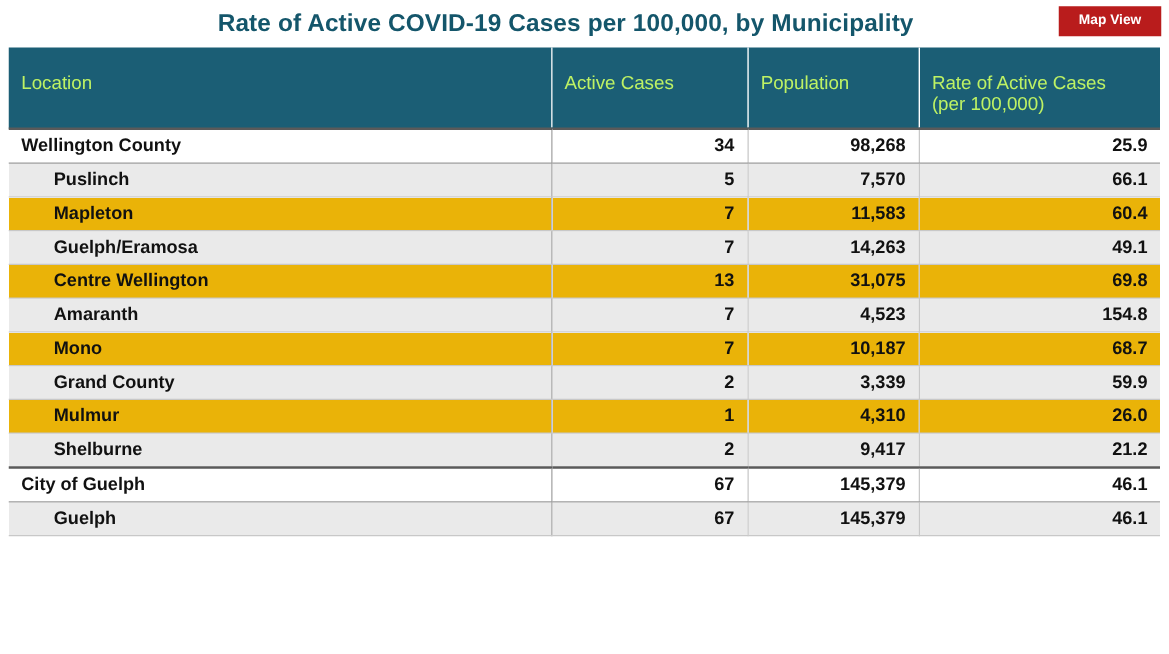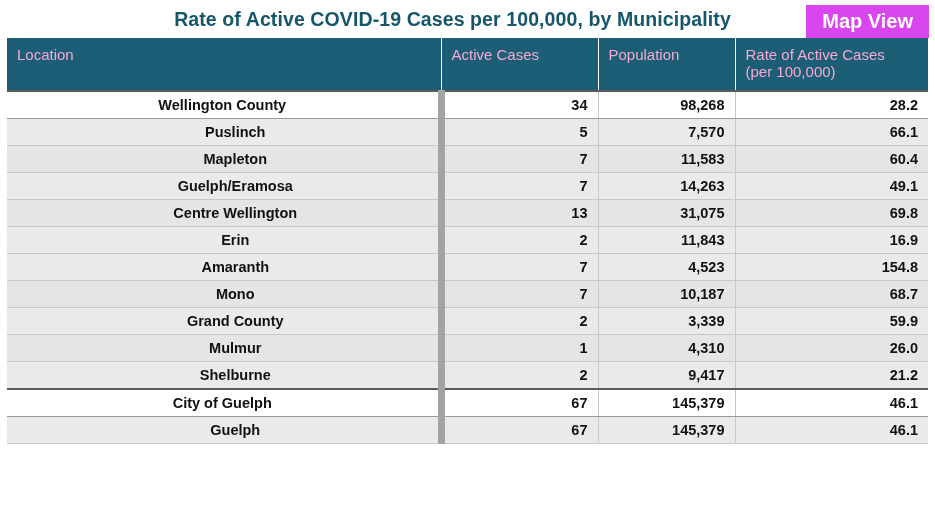--- a/index.html
+++ b/index.html
@@ -32,75 +32,75 @@
     font-size: 19.5px;
     font-weight: bold;
     letter-spacing: 0.1px;
     text-align: center;
     padding-right: 30px;
   }
   .map-view-btn {
     position: absolute;
     right: 6px;
     top: 5px;
-    background: #d946ef;
+    background: #b91c1c;
     color: #ffffff;
-    font-size: 20px;
+    font-size: 11px;
     font-weight: bold;
     padding: 6px 16px 7px 16px;
     line-height: 1;
     border: none;
     cursor: pointer;
     font-family: "Liberation Sans", sans-serif;
   }
   table.data {
     border-collapse: collapse;
     width: 921px;
     margin-left: 7px;
     table-layout: fixed;
   }
   table.data thead th {
     background: #1b5e75;
-    color: #f9a8d4;
+    color: #bef264;
     font-size: 15px;
     font-weight: normal;
     text-align: left;
     vertical-align: top;
-    padding: 8px 10px 10px 10px;
+    padding: 20px 10px 10px 10px;
     border-right: 1px solid #ffffff;
     height: 52px;
     box-sizing: border-box;
   }
   table.data thead th:last-child { border-right: none; }
   .th-sub { display: block; }
   table.data td {
     font-size: 14.5px;
     color: #111111;
     padding: 5px 10px 5px 10px;
     border-bottom: 1px solid #c8c8c8;
     height: 27px;
     box-sizing: border-box;
     white-space: nowrap;
     overflow: hidden;
     font-weight: bold;
   }
-  td.col-loc { border-right: 7px solid #a3a3a3; text-align: center; }
+  td.col-loc { border-right: 1px solid #a3a3a3; }
   td.col-num {
     text-align: right;
     border-right: 1px solid #c8c8c8;
   }
   td.col-num.last { border-right: none; }
   tr.group td {
     font-weight: bold;
     background: #ffffff;
     border-top: 2px solid #5a5a5a;
     border-bottom: 1px solid #9a9a9a;
   }
   tr.shade td { background: #eaeaea; }
-  tr.plain td { background: #e5e5e5; }
+  tr.plain td { background: #eab308; }
   .indent { padding-left: 26px; }
   tr.group td.col-loc { padding-left: 10px; }
 </style>
 </head>
 <body>
 
 <div class="page">
 
   <div class="title-row">
     <div class="chart-title">Rate of Active COVID-19 Cases per 100,000, by Municipality</div>
@@ -129,21 +129,21 @@
           <span>Rate of Active Cases</span>
           <span class="th-sub">(per 100,000)</span>
         </th>
       </tr>
     </thead>
     <tbody id="table-body">
         <tr class="group">
           <td class="col-loc"><span>Wellington County</span></td>
           <td class="col-num">34</td>
           <td class="col-num">98,268</td>
-          <td class="col-num last">28.2</td>
+          <td class="col-num last">25.9</td>
         </tr>
         <tr class="shade">
           <td class="col-loc"><span class="indent">Puslinch</span></td>
           <td class="col-num">5</td>
           <td class="col-num">7,570</td>
           <td class="col-num last">66.1</td>
         </tr>
         <tr class="plain">
           <td class="col-loc"><span class="indent">Mapleton</span></td>
           <td class="col-num">7</td>
@@ -154,26 +154,20 @@
           <td class="col-loc"><span class="indent">Guelph/Eramosa</span></td>
           <td class="col-num">7</td>
           <td class="col-num">14,263</td>
           <td class="col-num last">49.1</td>
         </tr>
         <tr class="plain">
           <td class="col-loc"><span class="indent">Centre Wellington</span></td>
           <td class="col-num">13</td>
           <td class="col-num">31,075</td>
           <td class="col-num last">69.8</td>
-        </tr>
-        <tr class="shade">
-          <td class="col-loc"><span class="indent">Erin</span></td>
-          <td class="col-num">2</td>
-          <td class="col-num">11,843</td>
-          <td class="col-num last">16.9</td>
         </tr>
         <tr class="shade">
           <td class="col-loc"><span class="indent">Amaranth</span></td>
           <td class="col-num">7</td>
           <td class="col-num">4,523</td>
           <td class="col-num last">154.8</td>
         </tr>
         <tr class="plain">
           <td class="col-loc"><span class="indent">Mono</span></td>
           <td class="col-num">7</td>

